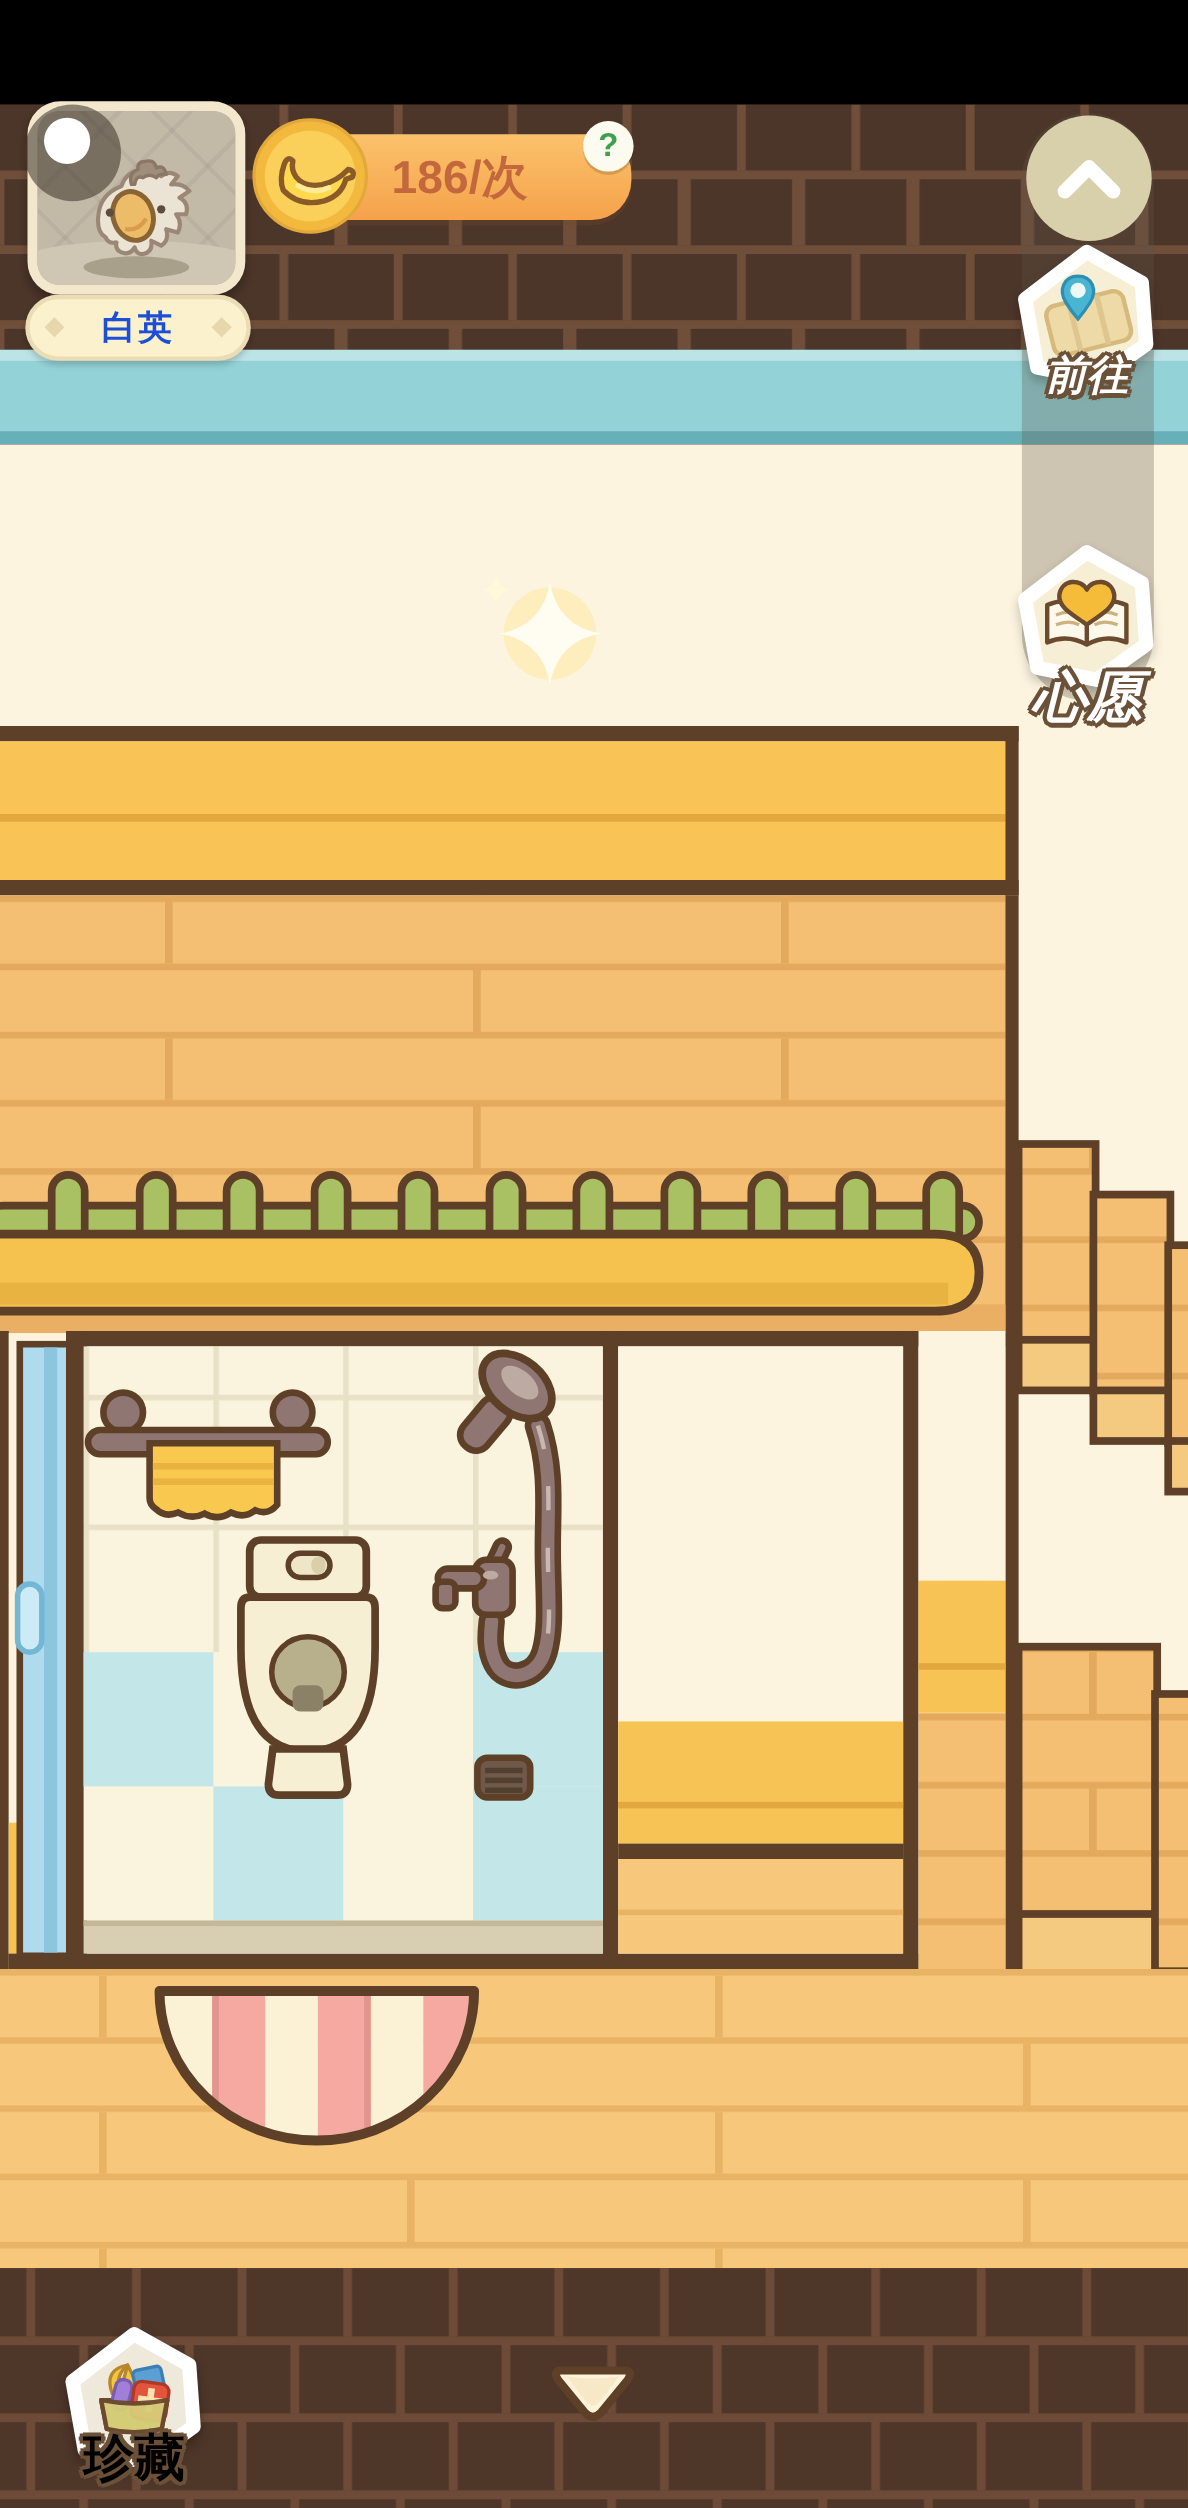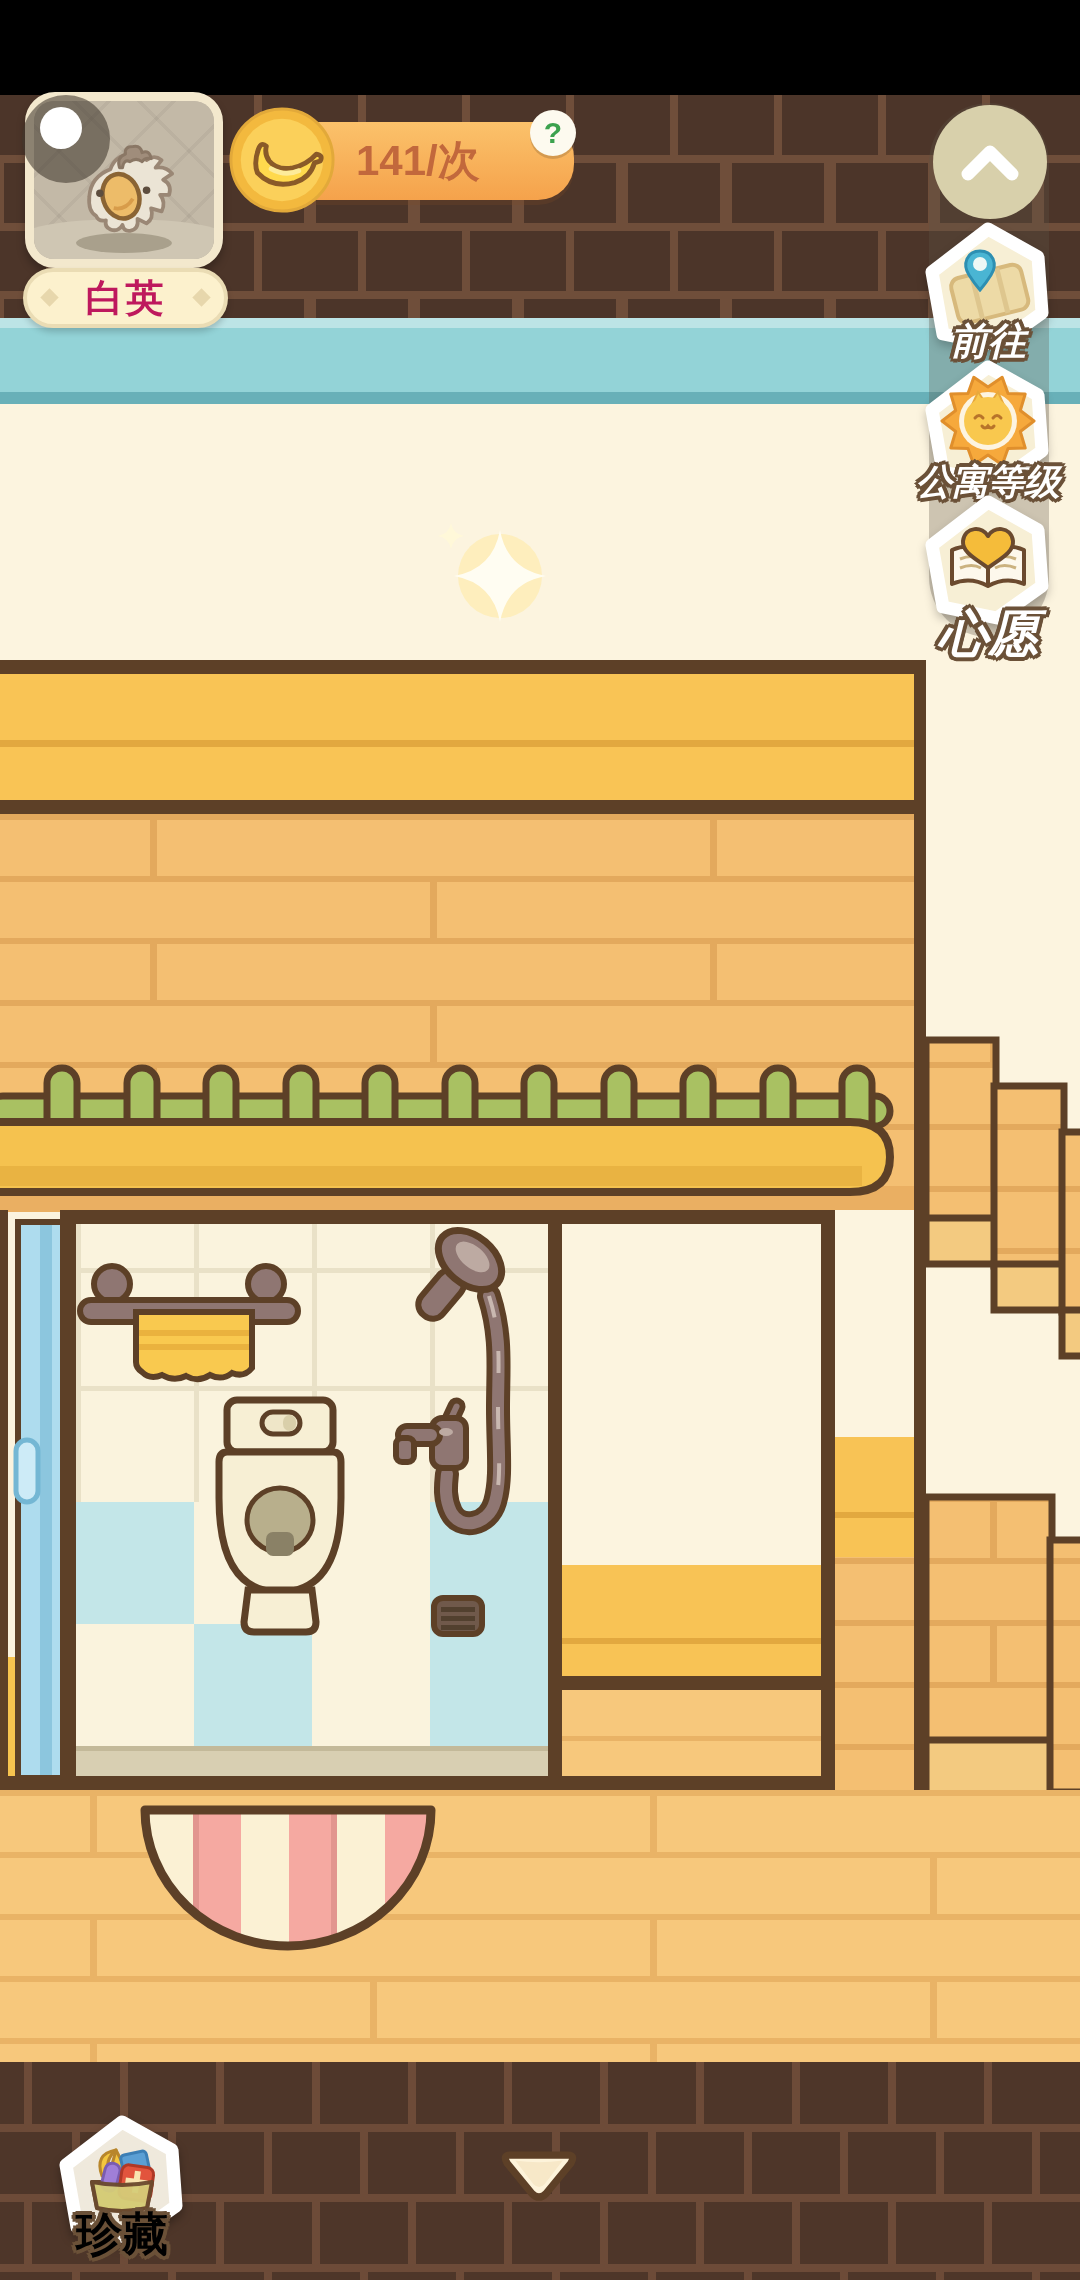--- a/index.html
+++ b/index.html
@@ -41,21 +41,21 @@
   .avatar-shadow{position:absolute;left:50%;bottom:6px;width:96px;height:20px;margin-left:-48px;
     background:#a9a08c;border-radius:50%;}
   .avatar-bird{position:absolute;left:50%;bottom:4px;width:160px;margin-left:-74px;}
   .moon-badge{position:absolute;left:-12px;top:-6px;width:88px;height:88px;border-radius:50%;
     background:rgba(66,56,47,.58);}
   .moon-badge .moon{position:absolute;left:18px;top:12px;width:42px;height:42px;border-radius:50%;background:#fff;}
   .name-plate{position:absolute;left:23px;top:268px;width:205px;height:60px;z-index:6;
     background:#fcf1cd;border:4px solid #eadcb4;border-radius:32px;
     display:flex;align-items:center;justify-content:center;
     box-shadow:0 4px 6px rgba(0,0,0,.18);}
-  .name-plate .plate-text{font-size:38px;font-weight:700;color:#be185d;letter-spacing:2px;}
+  .name-plate .plate-text{font-size:31px;font-weight:700;color:#1d4ed8;letter-spacing:2px;}
   .plate-diamond{position:absolute;top:50%;width:13px;height:13px;margin-top:-7px;
     background:#e7d7ac;transform:rotate(45deg);}
   .plate-diamond.left{left:16px;} .plate-diamond.right{right:16px;}
   
   .banana-bar{position:absolute;left:238px;top:122px;width:336px;height:78px;z-index:6;
     border-radius:36px;background:linear-gradient(#fbc26b,#f5a24b);
     box-shadow:0 5px 0 rgba(122,74,38,.25);}
   .banana-value{position:absolute;left:118px;top:0;height:78px;display:flex;align-items:center;
     font-size:42px;font-weight:700;color:#c2683c;}
   .banana-coin{position:absolute;left:-10px;top:-16px;width:108px;height:108px;}
@@ -315,21 +315,21 @@
     <div class="moon"></div>
   </div>
 </div>
 <div class="name-plate">
   <span class="plate-diamond left"></span>
   <span class="plate-text">白英</span>
   <span class="plate-diamond right"></span>
 </div>
 
 <div class="banana-bar">
-  <div class="banana-value">141/次</div>
+  <div class="banana-value">186/次</div>
   <svg class="banana-coin" viewBox="0 0 110 110">
     <circle cx="55" cy="55" r="52" fill="#f3b93e" stroke="#e2a93a" stroke-width="3"></circle>
     <circle cx="55" cy="55" r="42" fill="#fbd05a"></circle>
     <path d="M30,68 Q45,84 68,78 Q84,73 88,58 L94,56 Q97,50 90,49 Q80,60 66,63 Q50,66 42,56 Q37,49 39,41 Q34,36 31,44 Q26,58 30,68 Z" fill="#ffd94d" stroke="#8a5a28" stroke-width="5" stroke-linejoin="round"></path>
     <path d="M44,64 Q58,72 72,66" stroke="#fdeb9a" stroke-width="5" fill="none" stroke-linecap="round"></path>
   </svg>
   <div class="help-bubble">?</div>
 </div>
 
 <div class="side-strip"></div>
@@ -349,34 +349,20 @@
       </g>
       <g transform="translate(-8,-12)">
         <path d="M0,-24 C-13,-24 -18,-11 -11,0 C-6,8 0,15 0,15 C0,15 6,8 11,0 C18,-11 13,-24 0,-24 Z" fill="#4ab5d3" stroke="#2d8fb2" stroke-width="3"></path>
         <circle cy="-11" r="7" fill="#eef8f5"></circle>
       </g>
     </g>
   </svg>
   <div class="badge-label" style="top:104px;font-size:38px;">前往</div>
 </div>
 
-<div class="side-badge" style="top:350px;height:170px;">
-  <svg class="hex" width="150" height="150" viewBox="-75 -75 150 150">
-    <polygon points="0,-58 50,-30 54,26 9,58 -45,47 -56,-15" fill="#f7efd5" stroke="#fff" stroke-width="13" stroke-linejoin="round"></polygon>
-    <g transform="translate(0,-4)">
-      <polygon points="46,0 32.3,10.5 37.2,27 20,27.5 14.2,43.7 0,34 -14.2,43.7 -20,27.5 -37.2,27 -32.3,10.5 -46,0 -32.3,-10.5 -37.2,-27 -20,-27.5 -14.2,-43.7 0,-34 14.2,-43.7 20,-27.5 37.2,-27 32.3,-10.5" fill="#f6a93c" stroke="#e08f2c" stroke-width="3" stroke-linejoin="round"></polygon>
-      <circle r="29" fill="#fdf4e0"></circle>
-      <path d="M-16,-16 L-10,-29 L-3,-19 Z M3,-19 L10,-29 L16,-16 Z" fill="#f9c84e" stroke="#e8a93c" stroke-width="2"></path>
-      <circle r="24" fill="#f9c84e"></circle>
-      <path d="M-13,-3 Q-9,-8 -5,-3 M5,-3 Q9,-8 13,-3" stroke="#b8742a" stroke-width="3" fill="none" stroke-linecap="round"></path>
-      <path d="M-6,5 Q-3,9 0,5 Q3,9 6,5" stroke="#b8742a" stroke-width="3" fill="none" stroke-linecap="round"></path>
-    </g>
-  </svg>
-  <div class="badge-label" style="top:108px;font-size:36px;">公寓等级</div>
-</div>
 
 <div class="side-badge" style="top:485px;height:170px;">
   <svg class="hex" width="150" height="150" viewBox="-75 -75 150 150">
     <polygon points="0,-58 50,-30 54,26 9,58 -45,47 -56,-15" fill="#f7efd5" stroke="#fff" stroke-width="13" stroke-linejoin="round"></polygon>
     <g transform="translate(0,2)">
       <path d="M-36,-12 Q-18,-20 0,-10 Q18,-20 36,-12 L36,22 Q18,14 0,24 Q-18,14 -36,22 Z" fill="#fdf8ec" stroke="#6b4a2e" stroke-width="4" stroke-linejoin="round"></path>
       <path d="M0,-10 V24" stroke="#6b4a2e" stroke-width="4"></path>
       <path d="M-28,-3 Q-16,-8 -7,-3 M-28,6 Q-16,1 -7,6 M7,-3 Q16,-8 28,-3 M7,6 Q16,1 28,6" stroke="#cbb27f" stroke-width="3" fill="none"></path>
       <path d="M0,-26 C-5,-36 -23,-36 -25,-21 C-26,-9 -10,-2 0,6 C10,-2 26,-9 25,-21 C23,-36 5,-36 0,-26 Z" fill="#f5bc3a" stroke="#6b4a2e" stroke-width="4" stroke-linejoin="round"></path>
     </g>

